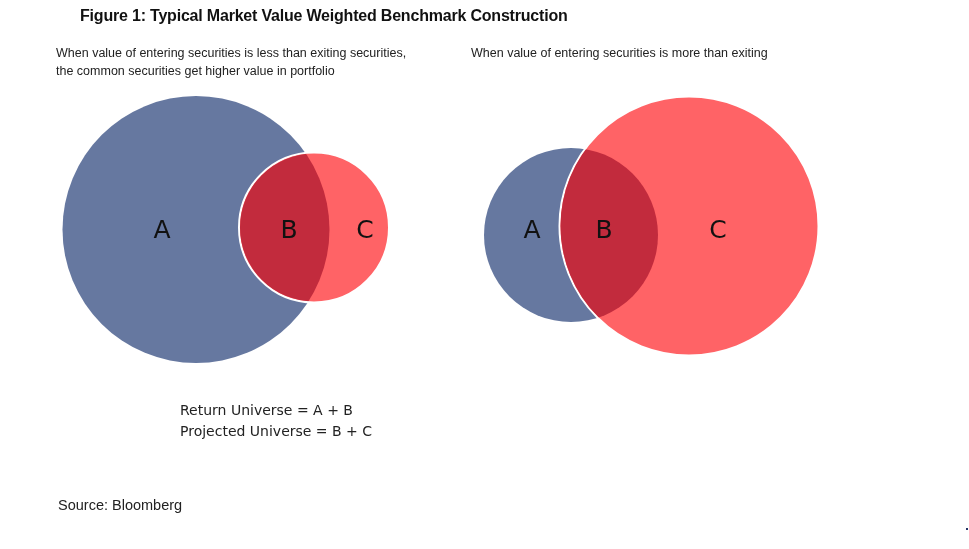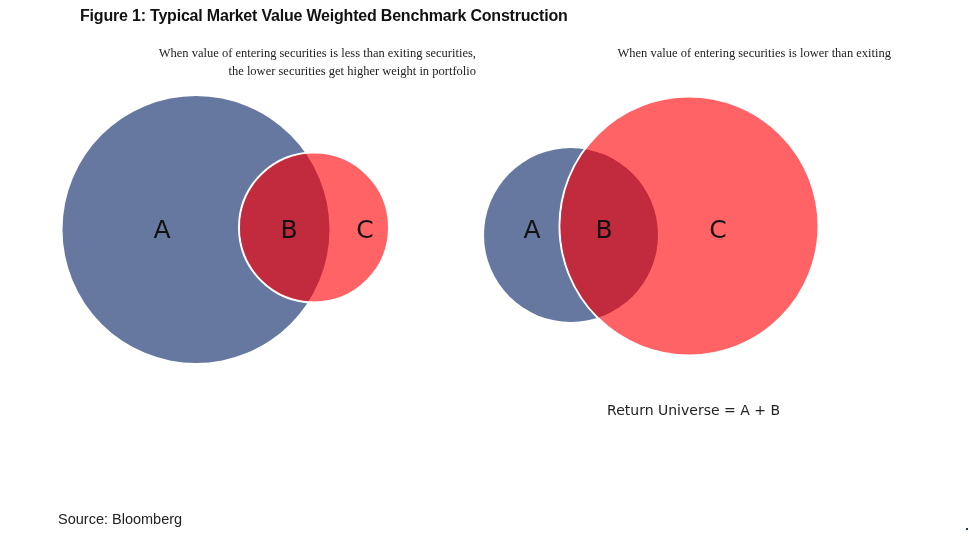--- a/index.html
+++ b/index.html
@@ -3,50 +3,50 @@
   <meta charset="utf-8">
   <style>
     html, body { margin: 0; padding: 0; background: #ffffff; }
     body { width: 969px; height: 549px; position: relative; overflow: hidden; }
     .title {
       position: absolute; left: 80px; top: 7px;
       font-family: "Liberation Sans", sans-serif; font-weight: bold;
       font-size: 16px; color: #111111; letter-spacing: -0.2px;
     }
     .subtitle {
-      position: absolute; top: 44px; width: 420px; text-align: right;
-      font-family: Liberation Serif, serif; font-size: 12.5px; line-height: 18px;
+      position: absolute; top: 44px; width: 420px; text-align: left;
+      font-family: Liberation Sans, sans-serif; font-size: 12.5px; line-height: 18px;
       color: #222222;
     }
     .sub-left { left: 56px; }
     .sub-right { left: 471px; width: 420px; }
     svg.venn { position: absolute; left: 0; top: 0; }
     .venn-label { font-family: "DejaVu Sans", sans-serif; font-size: 25px; fill: #111111; }
     .legend {
-      position: absolute; left: 180px; top: 400px; width: 600px; text-align: right;
+      position: absolute; left: 180px; top: 400px; width: 600px; text-align: left;
       font-family: "DejaVu Sans", sans-serif; font-size: 14px; line-height: 20.5px; color: #222222;
     }
     .source {
-      position: absolute; left: 58px; top: 511px;
+      position: absolute; left: 58px; top: 497px;
       font-family: "Liberation Sans", sans-serif; font-size: 14.5px; color: #222222;
     }
     .dot { position: absolute; left: 966px; top: 528px; width: 2px; height: 2px; background: #223366; }
   </style>
 </head>
 <body>
 
 <div class="title">Figure 1: Typical Market Value Weighted Benchmark Construction</div>
 
 <div class="subtitle sub-left">
   <div>When value of entering securities is less than exiting securities,</div>
-  <div>the lower securities get higher weight in portfolio</div>
+  <div>the common securities get higher value in portfolio</div>
 </div>
 
 <div class="subtitle sub-right">
-  <div>When value of entering securities is lower than exiting</div>
+  <div>When value of entering securities is more than exiting</div>
 </div>
 
 <svg class="venn" width="969" height="549" viewBox="0 0 969 549">
   <defs>
     <clipPath id="clipLeftA">
         <circle cx="196" cy="229.5" r="133.5"></circle>
       </clipPath>
     <clipPath id="clipRightA">
         <circle cx="571" cy="235" r="87"></circle>
       </clipPath>
@@ -66,16 +66,17 @@
     <circle cx="689" cy="226" r="129.5" fill="#FF6366" stroke="#FFFFFF" stroke-width="2"></circle>
     <circle cx="689" cy="226" r="128.5" fill="#C22B3D" clip-path="url(#clipRightA)"></circle>
     <text class="venn-label" x="532" y="238" text-anchor="middle">A</text>
     <text class="venn-label" x="604" y="238" text-anchor="middle">B</text>
     <text class="venn-label" x="718" y="238" text-anchor="middle">C</text>
   </g>
 </svg>
 
 <div class="legend">
   <div>Return Universe = A + B</div>
+  <div>Projected Universe = B + C</div>
 </div>
 
 <div class="source">Source: Bloomberg</div>
 <div class="dot"></div>
 
 </body></html>

